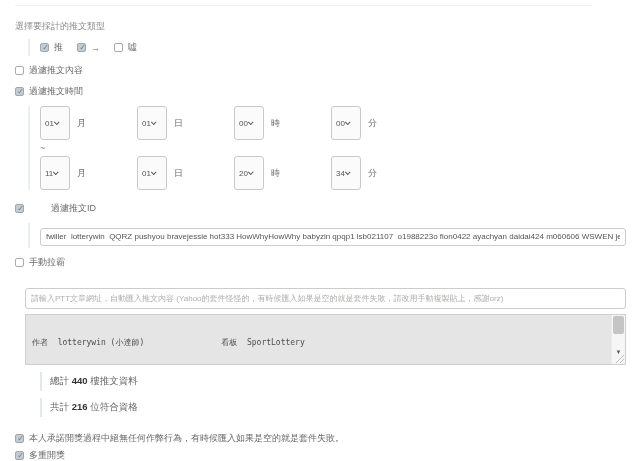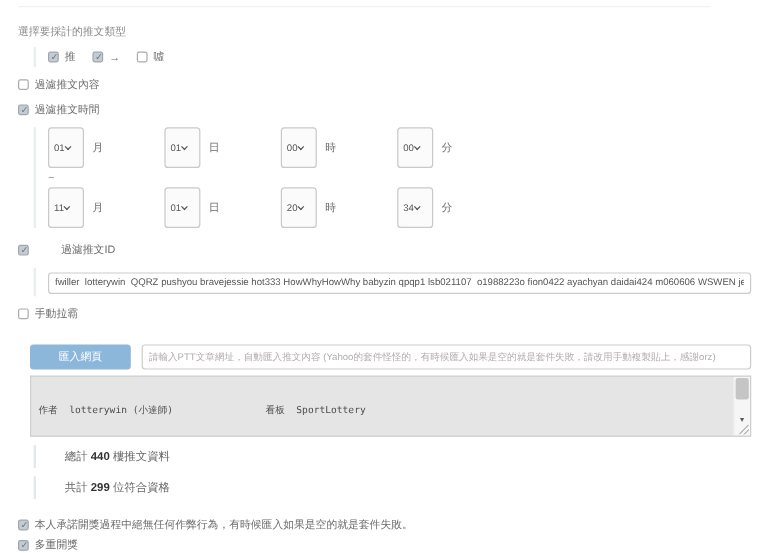--- a/index.html
+++ b/index.html
@@ -49,21 +49,21 @@
         color:#4d4d4d; white-space:pre; padding:2px 18px 0 6px; }
   .sb { position:absolute; top:0; right:0; bottom:0; width:14px; background:#f6f6f6;
         border-left:1px solid #ececec; }
   .sb-thumb { position:absolute; top:1px; left:1px; right:1px; height:18px; background:#c5c5c5;
         border-radius:2px; cursor:pointer; }
   .sb-down { position:absolute; bottom:9px; left:0; right:0; text-align:center; font-size:6px;
         color:#5a5a5a; cursor:pointer; }
   .grip { position:absolute; right:1px; bottom:1px; width:8px; height:8px;
         background:linear-gradient(135deg, transparent 45%, #bdbdbd 45%, #bdbdbd 55%,
         transparent 55%, transparent 70%, #bdbdbd 70%, #bdbdbd 80%, transparent 80%); cursor:nwse-resize; }
-  .quote { border-left:2px solid #e3e8ec; padding:3px 0 3px 24px; margin:7px 0 7px 13px;
+  .quote { border-left:2px solid #e3e8ec; padding:3px 0 3px 8px; margin:7px 0 7px 25px;
         font-size:9.5px; color:#666; }
   .quote b { color:#333; }
   .pledge-row { margin-top:15px; margin-bottom:4px; }
   .multi-group { margin-top:3px; padding-top:3px; padding-bottom:2px; }
   .multi-sel-row { display:flex; align-items:center; }
   .multi-sel-row .sel { width:88px; }
   .multi-unit { margin-left:9px; font-size:10px; color:#555; }
 </style>
 </head>
 <body>
@@ -169,21 +169,20 @@
 <div class="indent id-wrap">
   <input class="txt" value="fwiller  lotterywin  QQRZ pushyou bravejessie hot333 HowWhyHowWhy babyzin qpqp1 lsb021107  o1988223o fion0422 ayachyan daidai424 m060606 WSWEN jerryyuan ni" style="">
 </div>
 
 <div class="row f-row">
   <span class="cb"></span>
   <span class="cb-label">手動拉霸</span>
 </div>
 
 <div class="import-row">
-  <button class="btn btn-import">匯入網頁</button>
   <input class="txt url-input" placeholder="請輸入PTT文章網址，自動匯入推文內容 (Yahoo的套件怪怪的，有時候匯入如果是空的就是套件失敗，請改用手動複製貼上，感謝orz)" style="">
 </div>
 
 <div class="ta">
   <div class="ta-lines">
     <div>作者  lotterywin (小達師)                看板  SportLottery</div>
     
     
     
     
@@ -196,21 +195,21 @@
 </div>
 
 <div class="quote">
   <span>總計</span>
   <b>440</b>
   <span>樓推文資料</span>
 </div>
 
 <div class="quote">
   <span>共計</span>
-  <b>299</b>
+  <b>216</b>
   <span>位符合資格</span>
 </div>
 
 <div class="row pledge-row">
   <span class="cb checked"></span>
   <span class="cb-label">本人承諾開獎過程中絕無任何作弊行為，有時候匯入如果是空的就是套件失敗。</span>
 </div>
 
 <div class="row">
   <span class="cb checked"></span>

